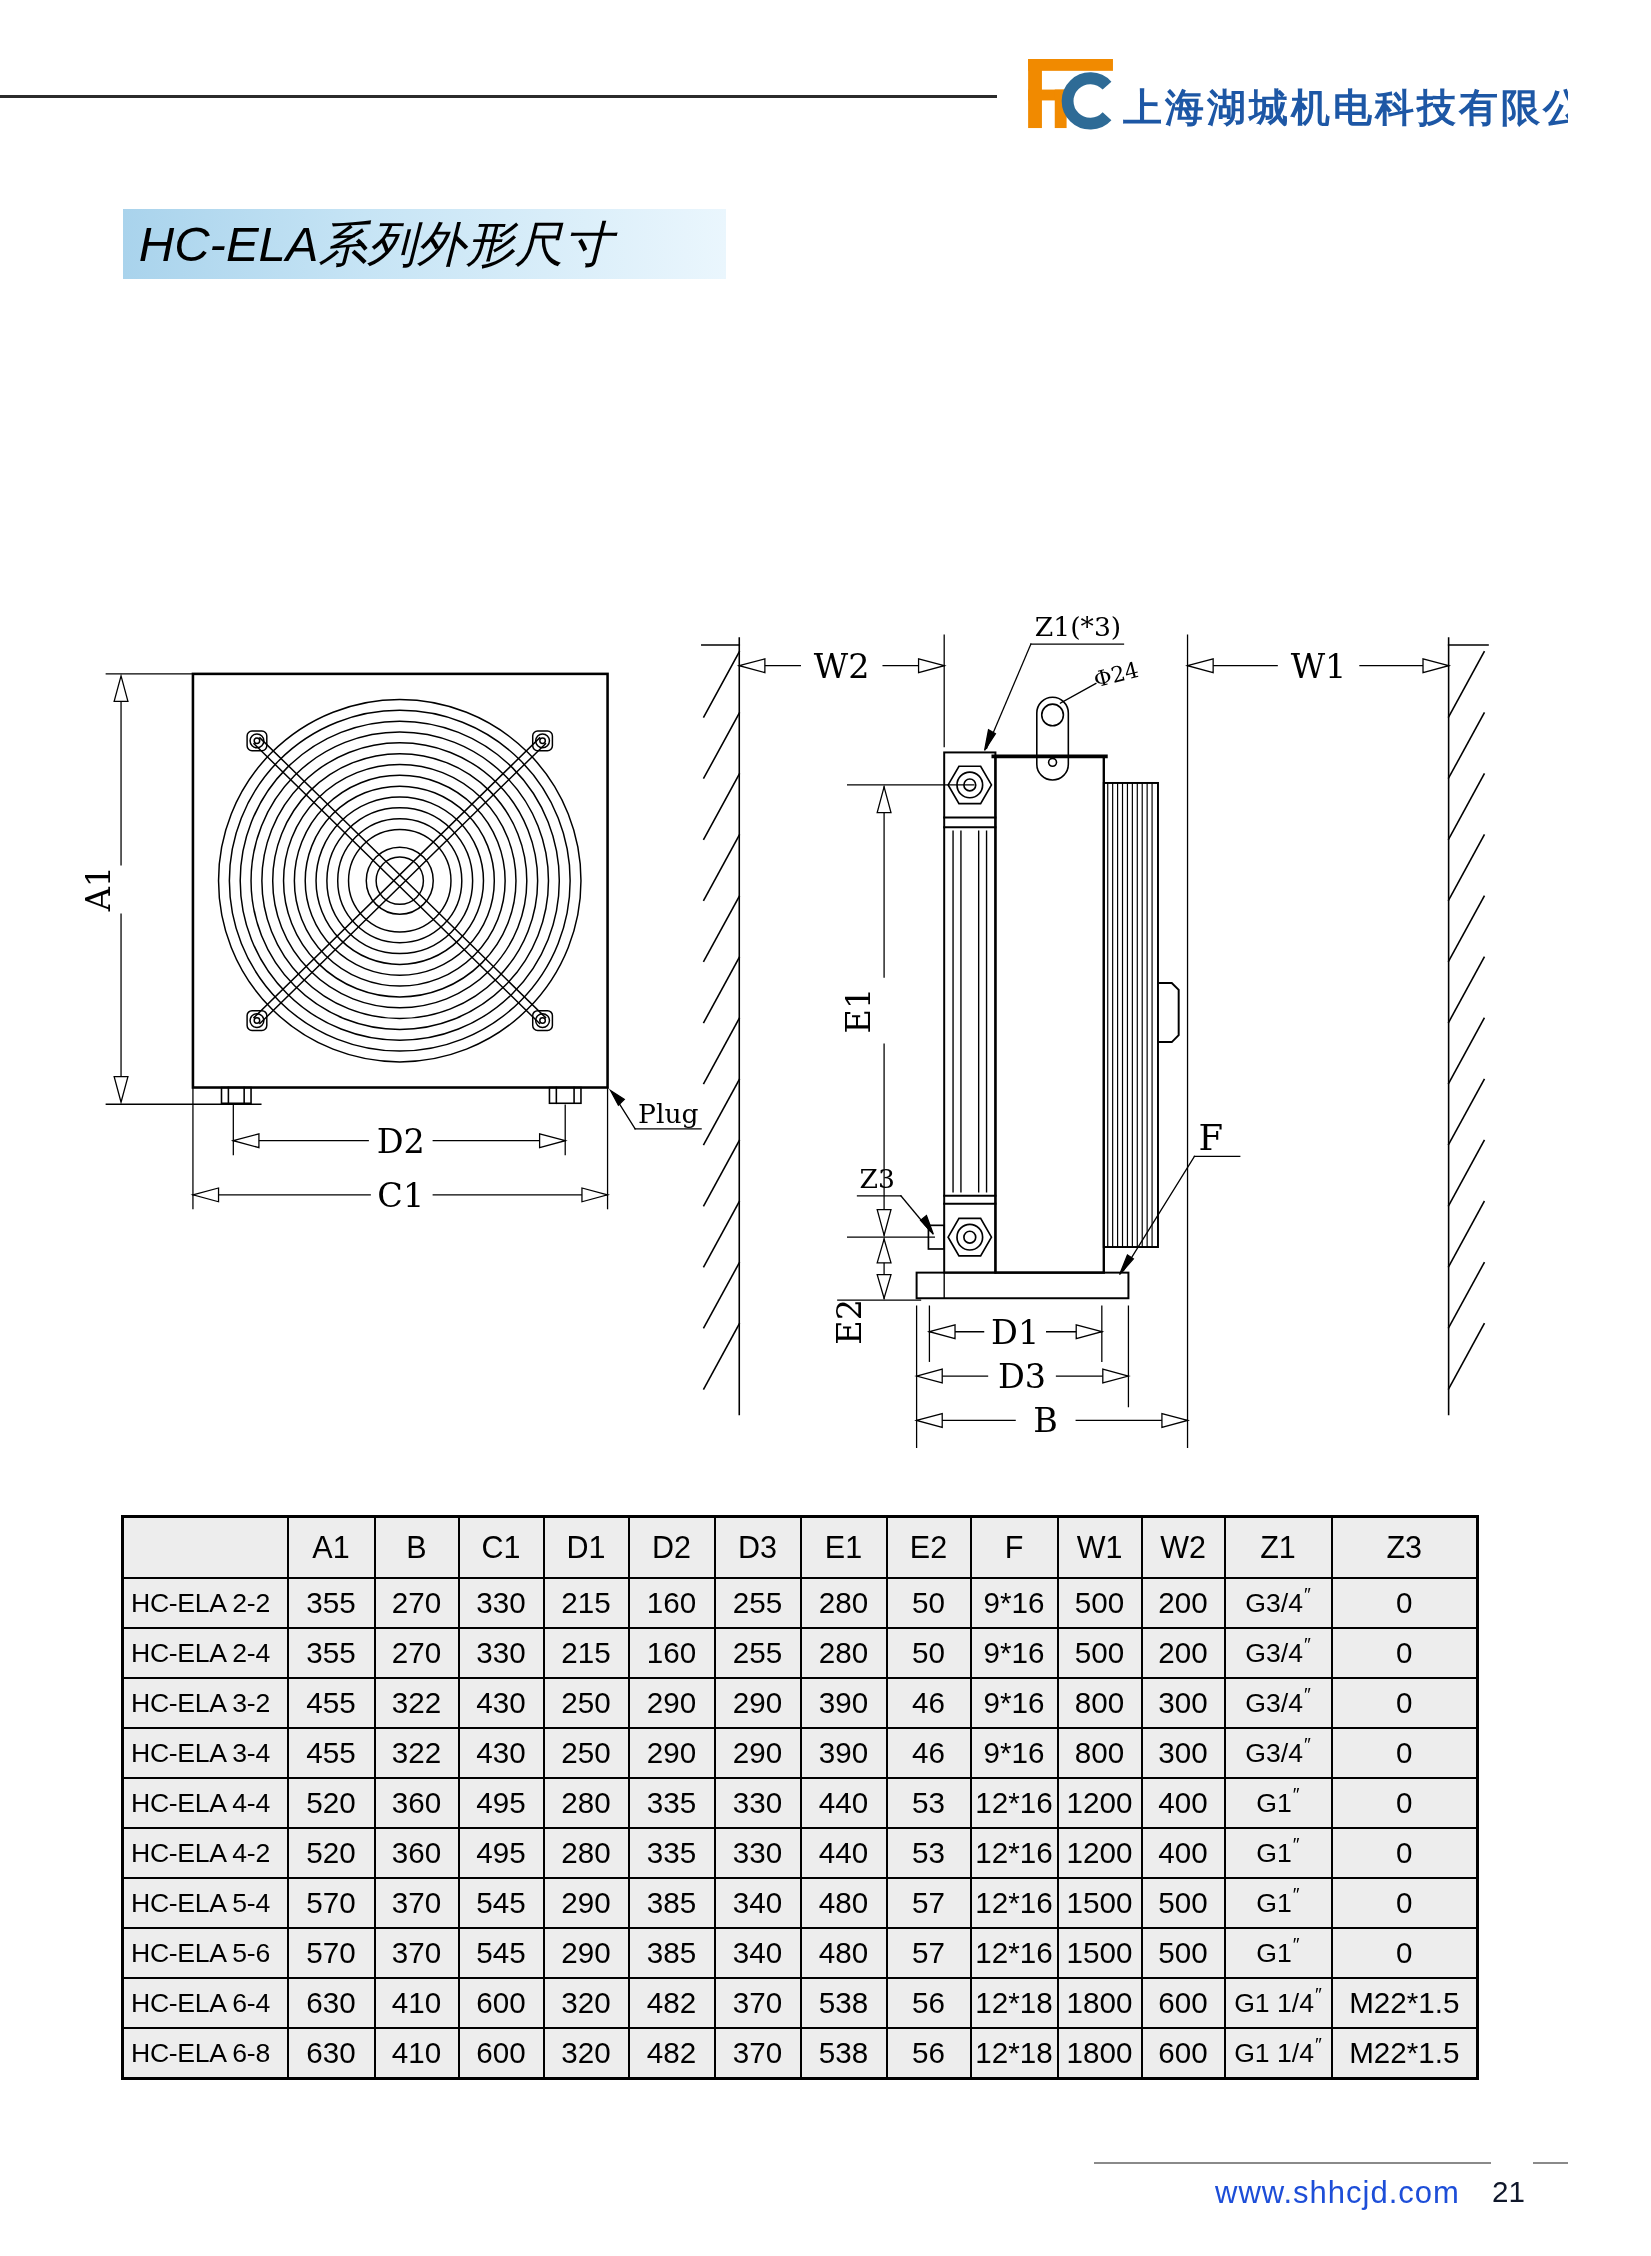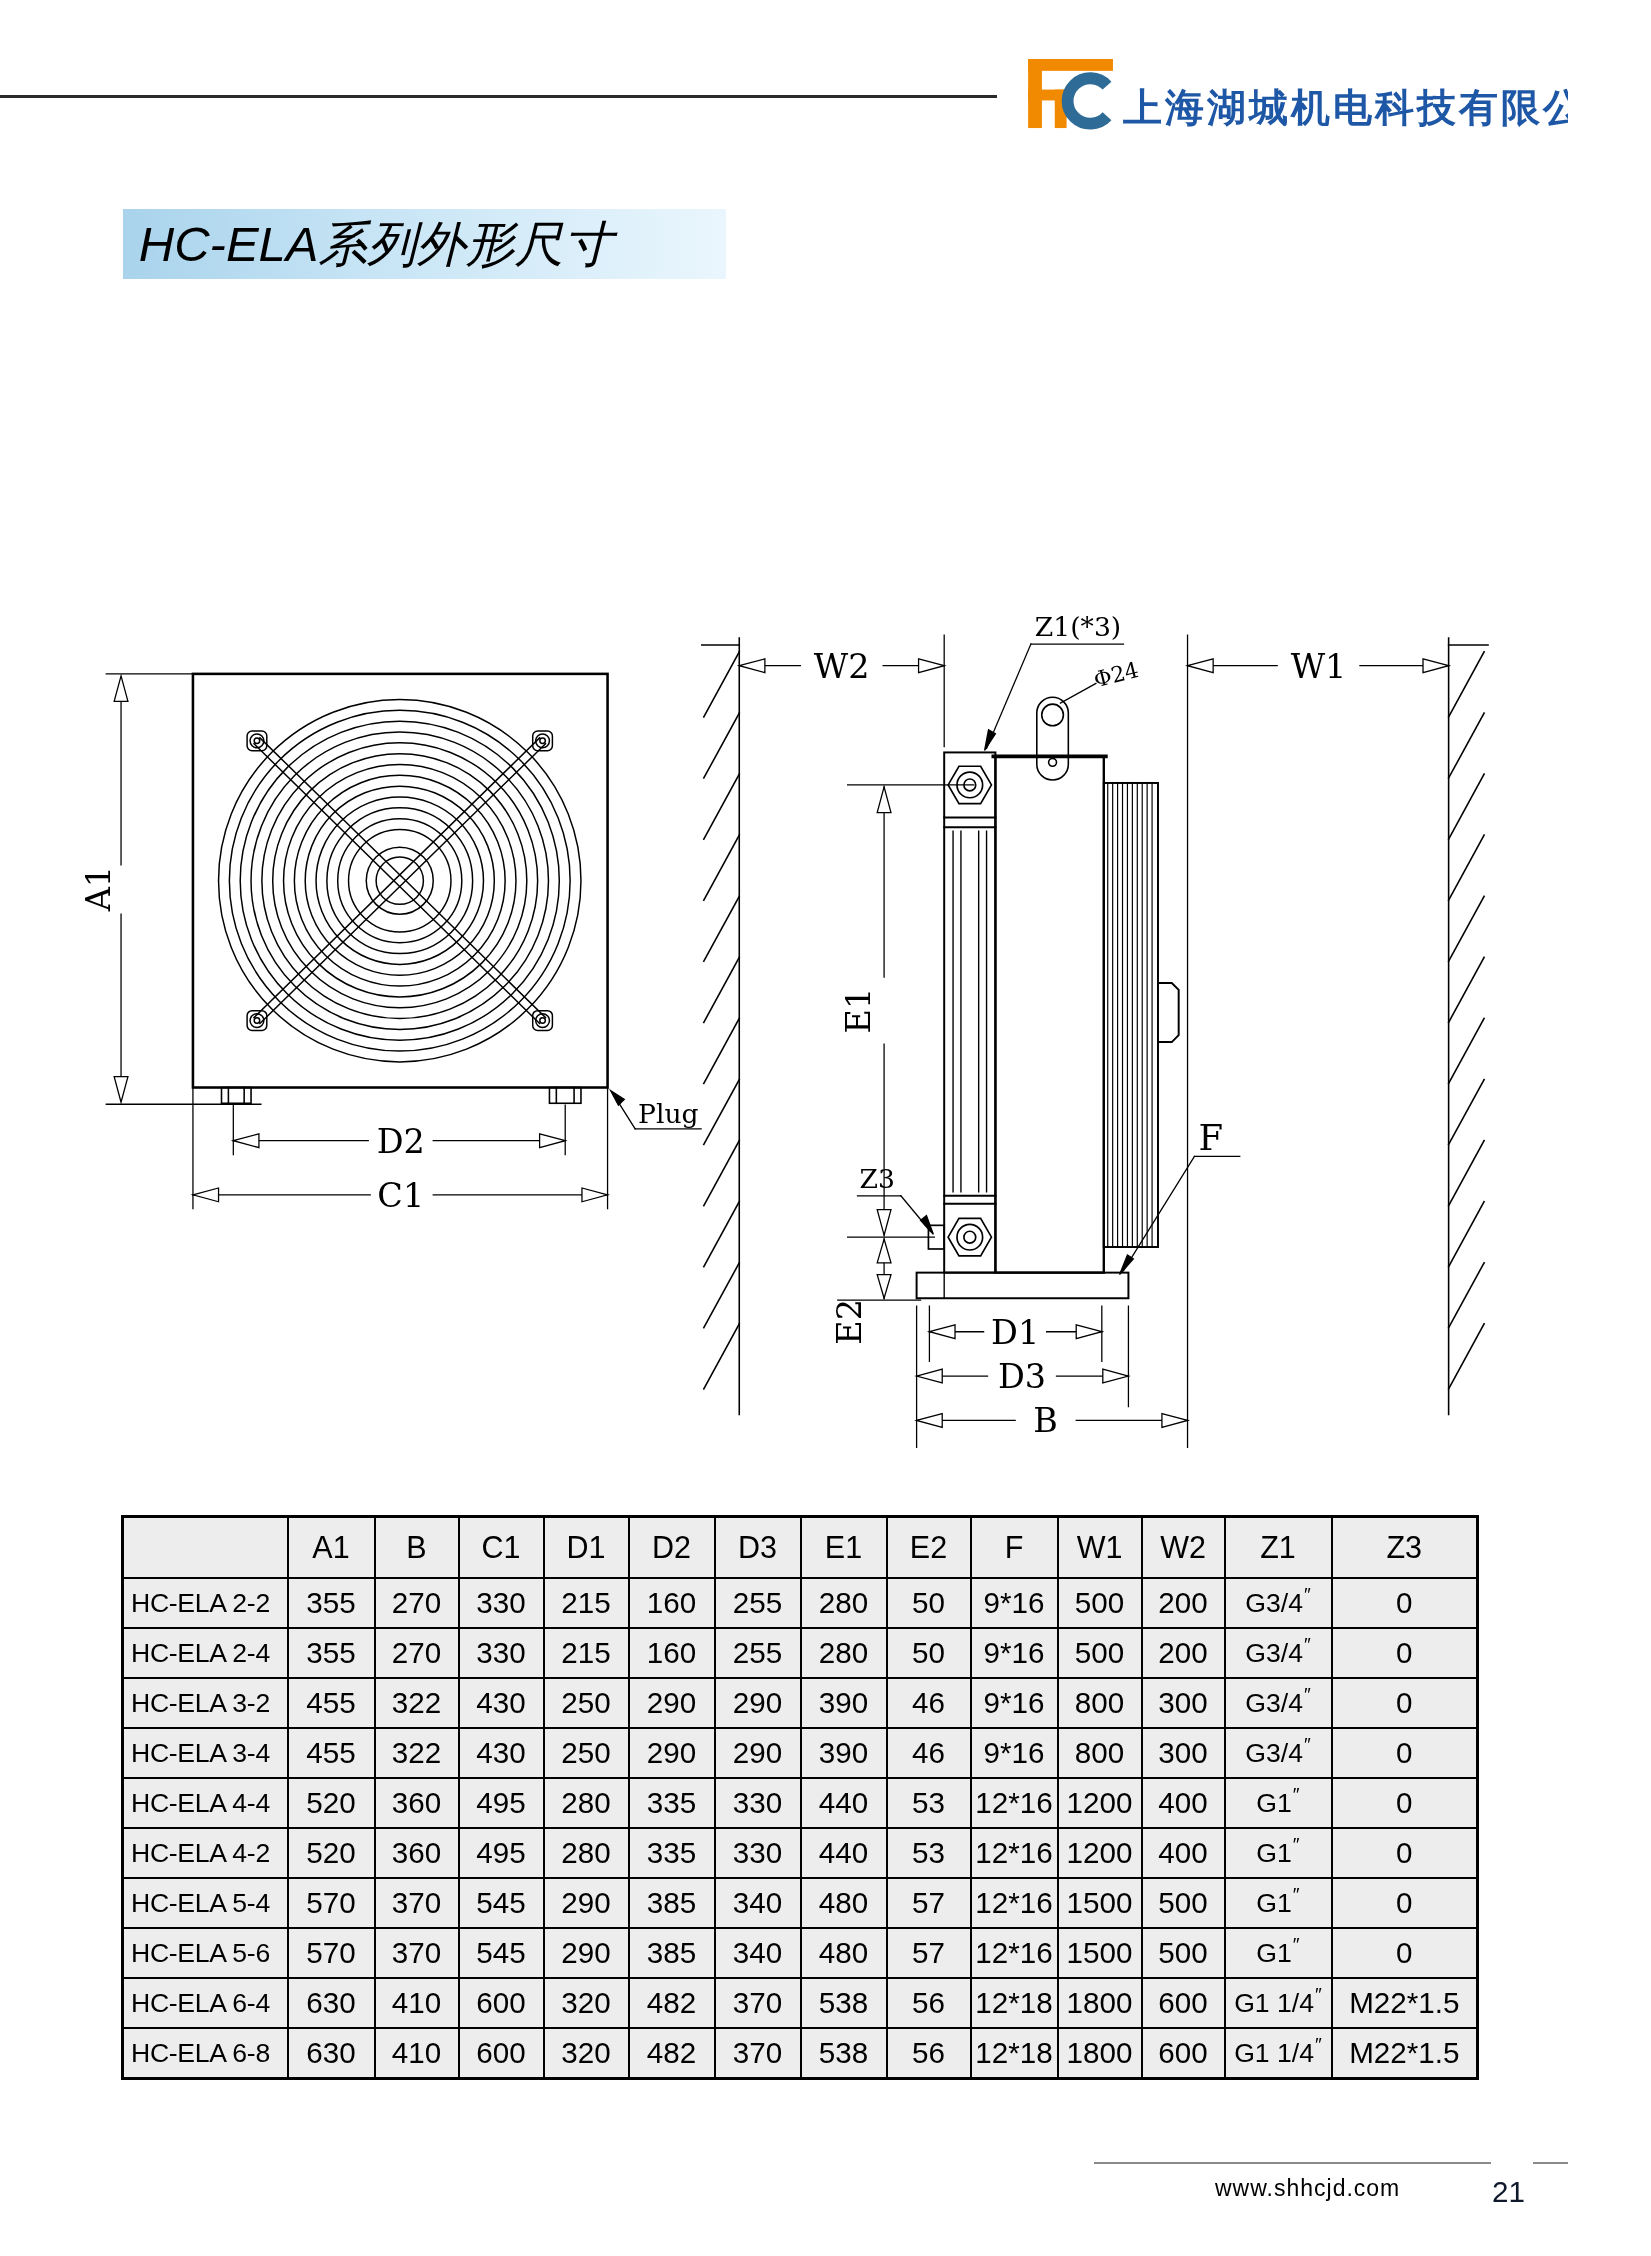--- a/index.html
+++ b/index.html
@@ -32,21 +32,21 @@
   table.dims th, table.dims td {
     border:2px solid #000; background:#ededed; height:48px; padding:0;
     text-align:center; font-size:29.6px; color:#000; overflow:hidden; white-space:nowrap;
   }
   table.dims thead th { height:59px; font-size:30.5px; font-weight:normal; }
   table.dims td.model { text-align:left; padding-left:7px; font-size:26.6px; letter-spacing:-0.3px; }
   table.dims td.z1col { font-size:26.6px; }
   .pr { font-size:0.72em; position:relative; top:-0.55em; margin-left:1px; }
   .footer-rule  { position:absolute; left:1094px; top:2162px; width:397px; height:2px; background:#8a8a8a; }
   .footer-rule2 { position:absolute; left:1533px; top:2162px; width:75px;  height:2px; background:#8a8a8a; }
-  .website { position:absolute; left:1215px; top:2175px; font-size:23px; color:#000000; letter-spacing:1px; text-decoration:none; }
+  .website { position:absolute; left:1215px; top:2175px; font-size:31px; color:#1d4ed8; letter-spacing:1px; text-decoration:none; }
   .pagenum { position:absolute; left:1492px; top:2175px; font-size:29.6px; color:#0f172a;text-align:center; }
 </style>
 </head>
 <body>
 
 <div class="page">
 
   <div class="header-rule"></div>
   <svg class="logo" width="91" height="73" viewBox="0 0 92 74">
     <rect x="0" y="0" width="86" height="12" fill="#f18a00"></rect>

